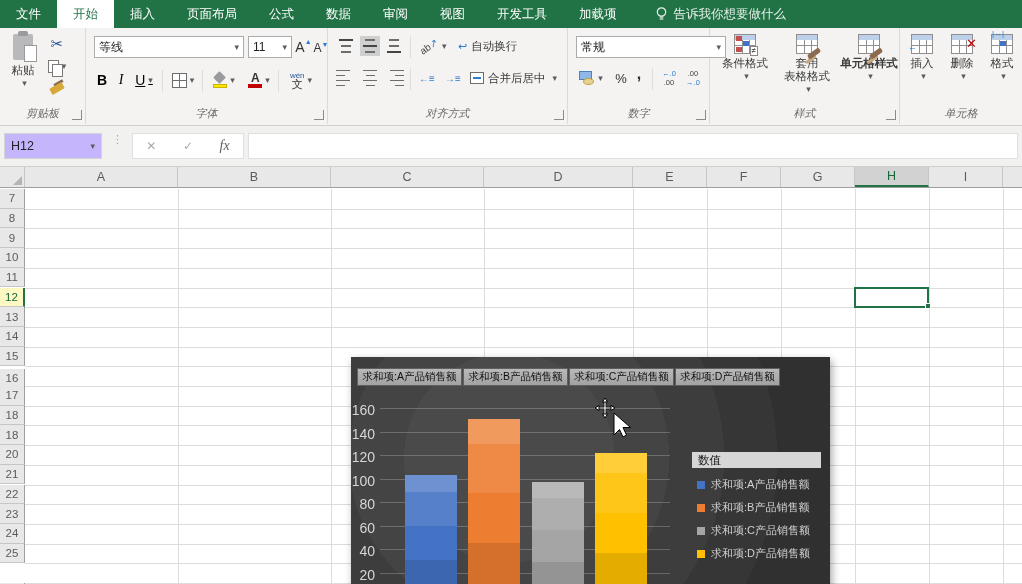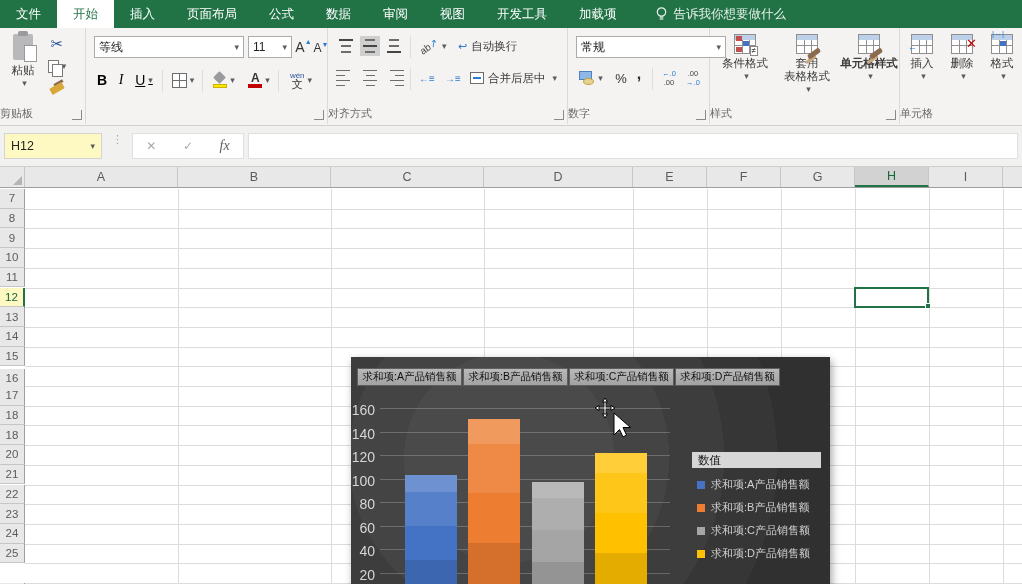--- a/index.html
+++ b/index.html
@@ -9,42 +9,42 @@
 
   
   #tabbar { position:absolute; left:0; top:0; width:1022px; height:28px; background:#217346; display:flex; align-items:stretch; }
   .tab { color:#fff; font-size:12.5px; padding:0 16px; display:flex; align-items:center; cursor:default; }
   .tab.active { background:#fff; color:#217346; }
   #tellme { display:flex; align-items:center; color:#e8f0eb; font-size:12.5px; gap:6px; padding:0 10px; }
 
   
   #ribbon { position:absolute; left:0; top:28px; width:1022px; height:98px; background:#f4f3f2; border-bottom:1px solid #d2d0ce; }
   .group { position:absolute; top:0; height:96px; border-right:1px solid #dcdad8; }
-  .glabel { position:absolute; bottom:3px; left:0; right:0; text-align:left; color:#696969; font-size:11px; }
+  .glabel { position:absolute; bottom:3px; left:0; right:0; text-align:center; color:#696969; font-size:11px;font-style:italic; }
   .launcher { position:absolute; right:3px; bottom:4px; width:10px; height:10px; border-right:1px solid #8a8a8a; border-bottom:1px solid #8a8a8a; font-size:8px; color:#8a8a8a; line-height:9px; text-align:left; }
   .combo { background:#fff; border:1px solid #ababab; height:22px; display:flex; align-items:center; justify-content:space-between; padding:0 4px; font-size:12px; color:#222; }
   .dd { color:#5c5c5c; font-size:9px; margin-left:3px; }
   .mini { position:absolute; display:flex; align-items:center; justify-content:center; cursor:default; }
   .vline { position:absolute; top:8px; width:1px; height:54px; background:#e0dedc; }
   .bigbtn { position:absolute; display:flex; flex-direction:column; align-items:center; justify-content:flex-start; color:#3b3b3b; font-size:11.5px; text-align:center; line-height:13px; }
   .bars i { display:block; height:2px; background:#6d6d6d; margin:2px 0; }
   
   .grid-ic { position:relative; width:22px; height:20px; background:
       linear-gradient(#fff,#fff) ; border:1px solid #8f8f8f; }
   .grid-ic:before { content:""; position:absolute; inset:0;
       background:
         linear-gradient(#bdd0ea 0 0) 0 0/100% 5px no-repeat,
         linear-gradient(#8f8f8f 0 0) 0 10px/100% 1px no-repeat,
         linear-gradient(#8f8f8f 0 0) 7px 0/1px 100% no-repeat,
         linear-gradient(#8f8f8f 0 0) 14px 0/1px 100% no-repeat; }
   .brush { position:absolute; right:-4px; bottom:-3px; width:14px; height:5px; background:#8a6b4f; border-radius:2px; transform:rotate(-35deg); box-shadow:-6px 3px 0 -1px #c9a77f; }
 
   
   #fbar { position:absolute; left:0; top:126px; width:1022px; height:41px; background:#f1f1f0; border-bottom:1px solid #cfcfcf; }
-  #namebox { position:absolute; left:4px; top:7px; width:98px; height:26px; background:#fef9c3; border:1px solid #d4d4d4; display:flex; align-items:center; padding:0 6px; color:#222; font-size:12.5px; }
+  #namebox { position:absolute; left:4px; top:7px; width:98px; height:26px; background:#c4b5fd; border:1px solid #d4d4d4; display:flex; align-items:center; padding:0 6px; color:#222; font-size:12.5px; }
   #namebox .dd { margin-left:auto; }
   #fxpanel { position:absolute; left:132px; top:7px; width:112px; height:26px; background:#fff; border:1px solid #e0e0e0; display:flex; align-items:center; justify-content:space-around; color:#a9a9a9; }
   #fxpanel .fx { font-family:"Liberation Serif","DejaVu Serif",serif; font-style:italic; color:#5f5f5f; font-size:14px; }
   #finput { position:absolute; left:248px; top:7px; width:770px; height:26px; background:#fff; border:1px solid #e0e0e0; }
   #dots { position:absolute; left:112px; top:10px; color:#a5a5a5; font-size:11px; letter-spacing:0; line-height:6px; }
 
   
   #sheet { position:absolute; left:0; top:167px; width:1022px; height:417px; background:#fff; overflow:hidden; }
   #colheads { position:absolute; left:0; top:0; height:21px; width:1022px; background:#e8e8e8; border-bottom:1px solid #9f9f9f; }
   .colhead { position:absolute; top:0; height:20px; display:flex; align-items:center; justify-content:center; color:#5b5b5b; font-size:12.5px; border-right:1px solid #c6c6c6; }
@@ -177,20 +177,21 @@
         <span class="dd">▾</span>
       </div>
       <div class="vline" style="left:192px;top:42px;height:22px;"></div>
       <div class="mini" style="left:198px;top:40px;width:34px;height:24px;">
         <span style="display:flex;flex-direction:column;align-items:center;line-height:9px;">
             <span style="font-size:8px;color:#2b579a;">wén</span>
             <span style="font-size:11px;color:#333;">文</span>
           </span>
         <span class="dd">▾</span>
       </div>
+      <div class="glabel">字体</div>
       <div class="launcher"></div>
     </div>
 
     <div class="group" style="left:328px;width:240px;">
       <div class="mini bars" style="left:8px;top:8px;width:20px;height:20px;flex-direction:column;">
           <i style="width:14px;background:#444;"></i>
           <i style="width:10px;"></i>
           <i style="width:10px;"></i>
         </div>
       <div class="mini bars" style="left:32px;top:8px;width:20px;height:20px;flex-direction:column;background:#cfcfcf;">

